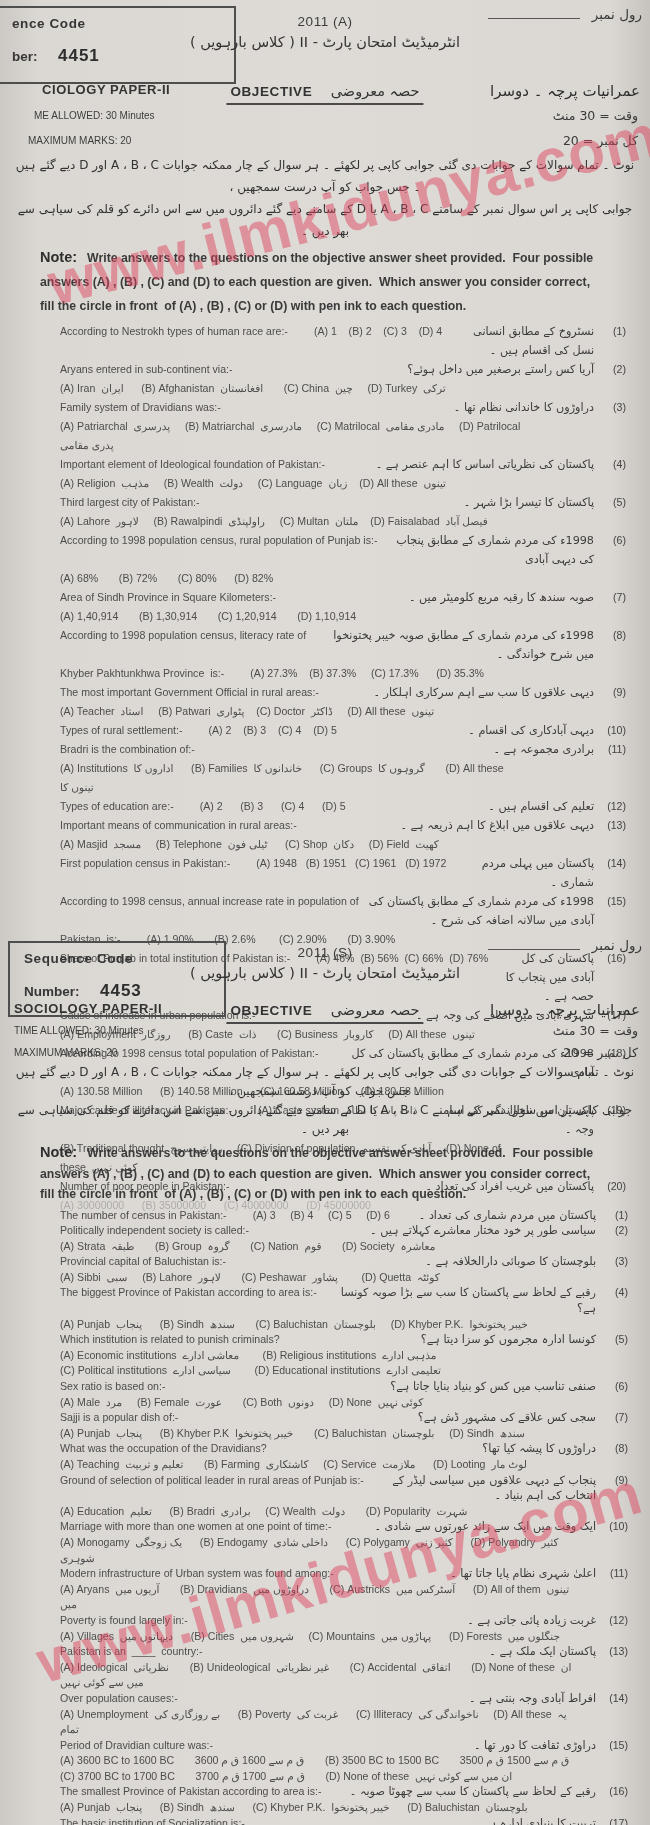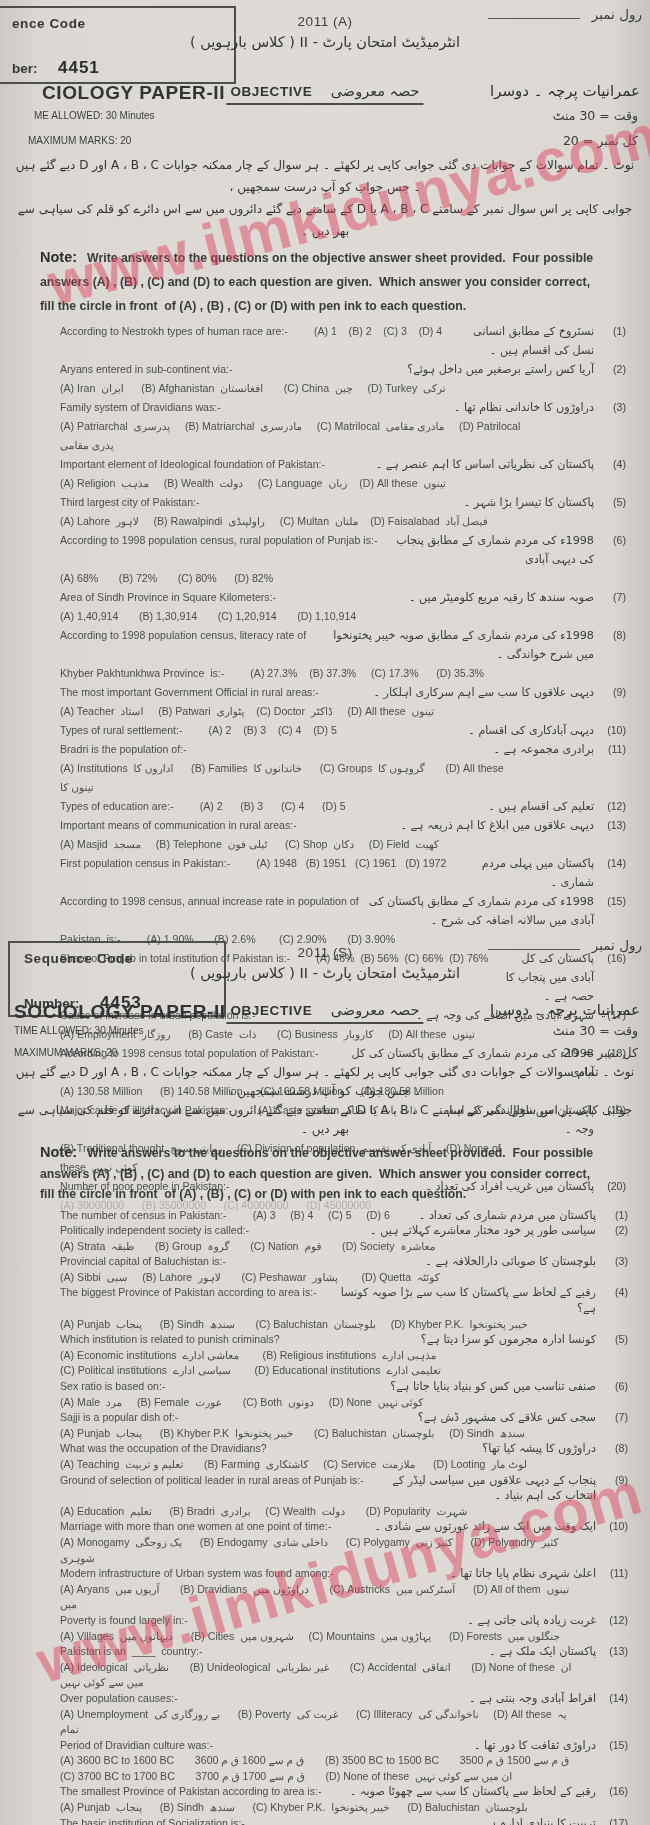--- a/index.html
+++ b/index.html
@@ -10,29 +10,29 @@
   .p1{top:4px;height:935px;}
   .p2{top:935px;height:890px;}
 
   .hdr{position:relative;}
   .hdr-p1{height:148px;}
   .hdr-p2{height:126px;}
   .seqbox{position:absolute;border:2px solid #4e4e4e;background:transparent;}
   .seqbox-p1{left:-36px;top:2px;width:214px;height:60px;padding:8px 8px 6px 46px;}
   .seqbox-p2{left:8px;top:6px;width:192px;height:58px;padding:8px 8px 6px 14px;}
   .seq-label{font-weight:bold;font-size:13.5px;color:#363636;letter-spacing:.6px;}
-  .seq-line2{margin-top:27px;}
+  .seq-line2{margin-top:15px;}
   .seq-no-label{font-weight:bold;font-size:13.5px;color:#363636;}
   .seq-no-value{font-weight:bold;font-size:17px;color:#2e2e2e;margin-left:16px;letter-spacing:1px;}
   .year{position:absolute;left:0;right:0;text-align:center;top:10px;font-size:13.5px;color:#3d3d3d;letter-spacing:.5px;}
   .examline{position:absolute;left:0;right:0;text-align:center;top:30px;font-size:14.5px;color:#333;direction:rtl;font-family:"DejaVu Sans","Liberation Sans",sans-serif;}
   .roll{position:absolute;right:8px;top:2px;font-size:13.5px;color:#3a3a3a;}
   .roll-line{display:inline-block;width:92px;border-bottom:1.5px solid #555;height:12px;margin-right:8px;}
   .roll-label{font-family:"DejaVu Sans","Liberation Sans",sans-serif;}
-  .ttl{position:absolute;font-weight:bold;font-size:19px;color:#333;letter-spacing:.6px;}
+  .ttl{position:absolute;font-weight:bold;font-size:13px;color:#333;letter-spacing:.6px;}
   .ttl-p1{left:42px;}
   .ttl-p2{left:14px;}
   .objwrap{position:absolute;left:50%;transform:translateX(-50%);border-bottom:2px solid #4a4a4a;padding:0 4px 3px 4px;white-space:nowrap;}
   .obj-en{font-weight:bold;font-size:13.5px;color:#333;letter-spacing:.6px;}
   .obj-ur{font-size:14.5px;color:#333;margin-left:14px;font-family:"DejaVu Sans","Liberation Sans",sans-serif;}
   .turdu{position:absolute;right:10px;font-size:15px;color:#2f2f2f;direction:rtl;font-family:"DejaVu Sans","Liberation Sans",sans-serif;}
   .trow-p1{top:78px;} .trow-p2{top:66px;}
   .timerow,.marksrow{position:absolute;font-size:10px;color:#3d3d3d;}
   .sm-ur{position:absolute;right:12px;font-size:12.5px;color:#3a3a3a;direction:rtl;font-family:"DejaVu Sans","Liberation Sans",sans-serif;}
   .time-p1{top:106px;left:34px;} .time-ur-p1{top:104px;}
@@ -186,21 +186,21 @@
         <div class="q">
           <div class="q-line">
             <span class="q-en">Types of rural settlement:-</span>
             <span class="q-inline">(A) 2    (B) 3    (C) 4    (D) 5</span>
             <span class="q-ur">دیہی آبادکاری کی اقسام ۔</span>
             <span class="q-num">(10)</span>
           </div>
         </div>
         <div class="q">
           <div class="q-line">
-            <span class="q-en">Bradri is the population of:-</span>
+            <span class="q-en">Bradri is the combination of:-</span>
             <span class="q-ur">برادری مجموعہ ہے ۔</span>
             <span class="q-num">(11)</span>
           </div>
           <div class="q-opts">(A) Institutions  اداروں کا      (B) Families  خاندانوں کا      (C) Groups  گروہوں کا       (D) All these  تینوں کا</div>
         </div>
         <div class="q">
           <div class="q-line">
             <span class="q-en">Types of education are:-</span>
             <span class="q-inline">(A) 2      (B) 3      (C) 4      (D) 5</span>
             <span class="q-ur">تعلیم کی اقسام ہیں ۔</span>

